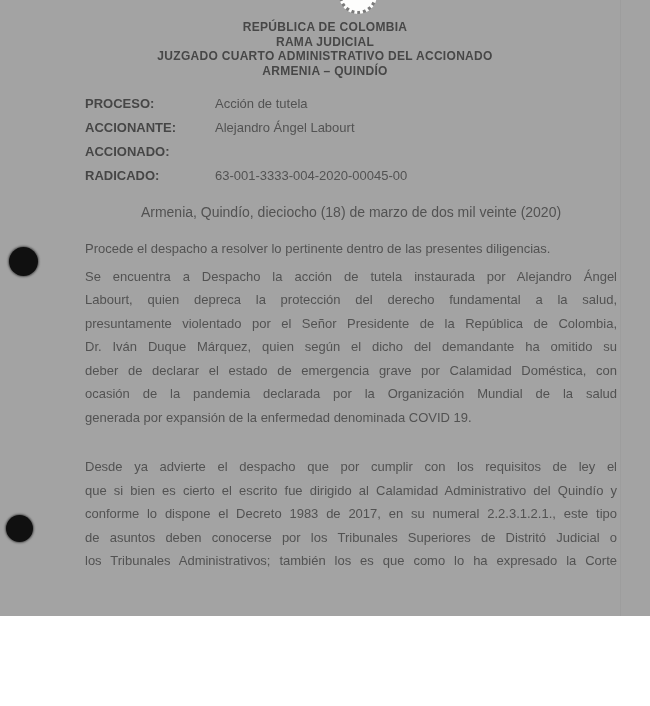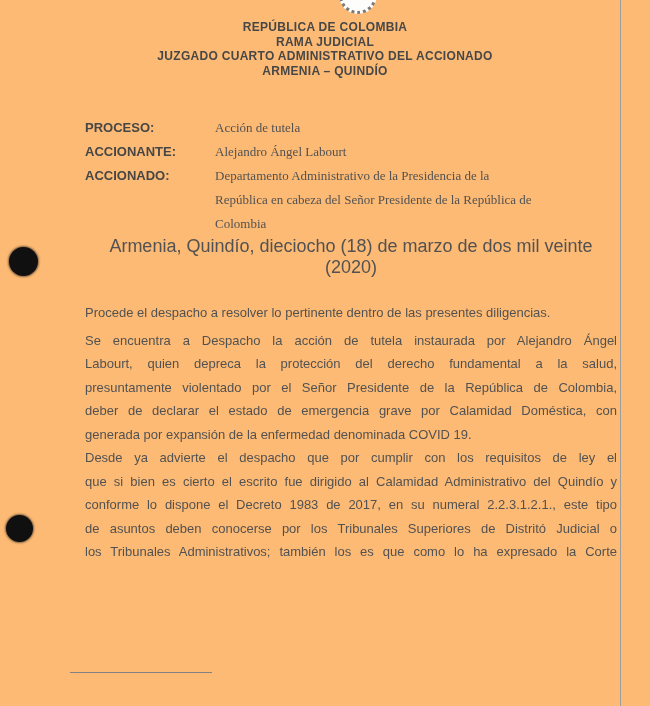--- a/index.html
+++ b/index.html
@@ -3,22 +3,22 @@
 <meta charset="utf-8">
 <style>
   html, body { margin: 0; padding: 0; }
   body {
     width: 650px; height: 706px;
     background: #ffffff;
     font-family: "Liberation Sans", sans-serif;
   }
   .doc {
     position: relative;
-    width: 650px; height: 706px;
-    background: #fdba74;
+    width: 650px; height: 616px;
+    background: #a3a3a3;
     overflow: hidden;
     color: #4e4e4e;
   }
   .scan-content {
     position: absolute; inset: 0;
     filter: blur(0.35px);
   }
   
   .seal {
     position: absolute;
@@ -31,51 +31,51 @@
   .header {
     padding-top: 20px;
     text-align: center;
     font-weight: bold;
     font-size: 12px;
     line-height: 14.5px;
     letter-spacing: 0.3px;
     color: #474747;
   }
   .fields {
-    margin: 38px 0 0 85px;
+    margin: 14px 0 0 85px;
     width: 532px;
     font-size: 13px;
     line-height: 24px;
   }
   .field-row { display: flex; }
   .field-label {
     width: 130px;
     flex: 0 0 130px;
     font-weight: bold;
     color: #464646;
   }
   .field-value { flex: 1; color: #525252; }
-  .field-value .tline { text-align: right; text-align-last: left; font-family: Liberation Serif, serif; }
+  .field-value .tline { text-align: right; text-align-last: left; }
   .date-line {
-    margin: 0 0 0 85px;
+    margin: 16px 0 0 85px;
     width: 532px;
     text-align: center;
-    font-size: 18px;
+    font-size: 14px;
     color: #525252;
   }
   .para {
     margin: 0 0 0 85px;
     width: 532px;
     font-size: 13px;
     line-height: 23.5px;
     color: #525252;
   }
-  .p1 { margin-top: 23px; }
+  .p1 { margin-top: 17px; }
   .p2 { margin-top: 4px; }
-  .p3 { }
+  .p3 { margin-top: 26px; }
   .tline { text-align: justify; text-align-last: justify; }
   .tline-last { text-align-last: left; }
   .footnote-rule {
     position: absolute;
     left: 70px; top: 672px;
     width: 142px; height: 0;
     border-top: 1px solid #828282;
   }
   .punch-hole {
     position: absolute;
@@ -115,38 +115,41 @@
           </div>
       </div>
       <div class="field-row">
         <div class="field-label">ACCIONANTE:</div>
         <div class="field-value">
             <div class="tline tline-last">Alejandro Ángel Labourt</div>
           </div>
       </div>
       <div class="field-row">
         <div class="field-label">ACCIONADO:</div>
+      </div>
+      <div class="field-row">
+        <div class="field-label">RADICADO:</div>
         <div class="field-value">
-            <div class="tline">Departamento Administrativo de la Presidencia de la</div>
-            <div class="tline">República en cabeza del Señor Presidente de la República de</div>
-            <div class="tline tline-last">Colombia</div>
+            <div class="tline tline-last">63-001-3333-004-2020-00045-00</div>
           </div>
       </div>
     </div>
 
     <div class="date-line">Armenia, Quindío, dieciocho (18) de marzo de dos mil veinte (2020)</div>
 
     <div class="para p1">
         <div class="tline tline-last">Procede el despacho a resolver lo pertinente dentro de las presentes diligencias.</div>
       </div>
     <div class="para p2">
         <div class="tline">Se encuentra a Despacho la acción de tutela instaurada por Alejandro Ángel</div>
         <div class="tline">Labourt, quien depreca la protección del derecho fundamental a la salud,</div>
         <div class="tline">presuntamente violentado por el Señor Presidente de la República de Colombia,</div>
+        <div class="tline">Dr. Iván Duque Márquez, quien según el dicho del demandante ha omitido su</div>
         <div class="tline">deber de declarar el estado de emergencia grave por Calamidad Doméstica, con</div>
+        <div class="tline">ocasión de la pandemia declarada por la Organización Mundial de la salud</div>
         <div class="tline tline-last">generada por expansión de la enfermedad denominada COVID 19.</div>
       </div>
     <div class="para p3 justify-all">
         <div class="tline">Desde ya advierte el despacho que por cumplir con los requisitos de ley el</div>
         <div class="tline">que si bien es cierto el escrito fue dirigido al Calamidad Administrativo del Quindío y</div>
         <div class="tline">conforme lo dispone el Decreto 1983 de 2017, en su numeral 2.2.3.1.2.1., este tipo</div>
         <div class="tline">de asuntos deben conocerse por los Tribunales Superiores de Distritó Judicial o</div>
         <div class="tline">los Tribunales Administrativos; también los es que como lo ha expresado la Corte</div>
       </div>
 

